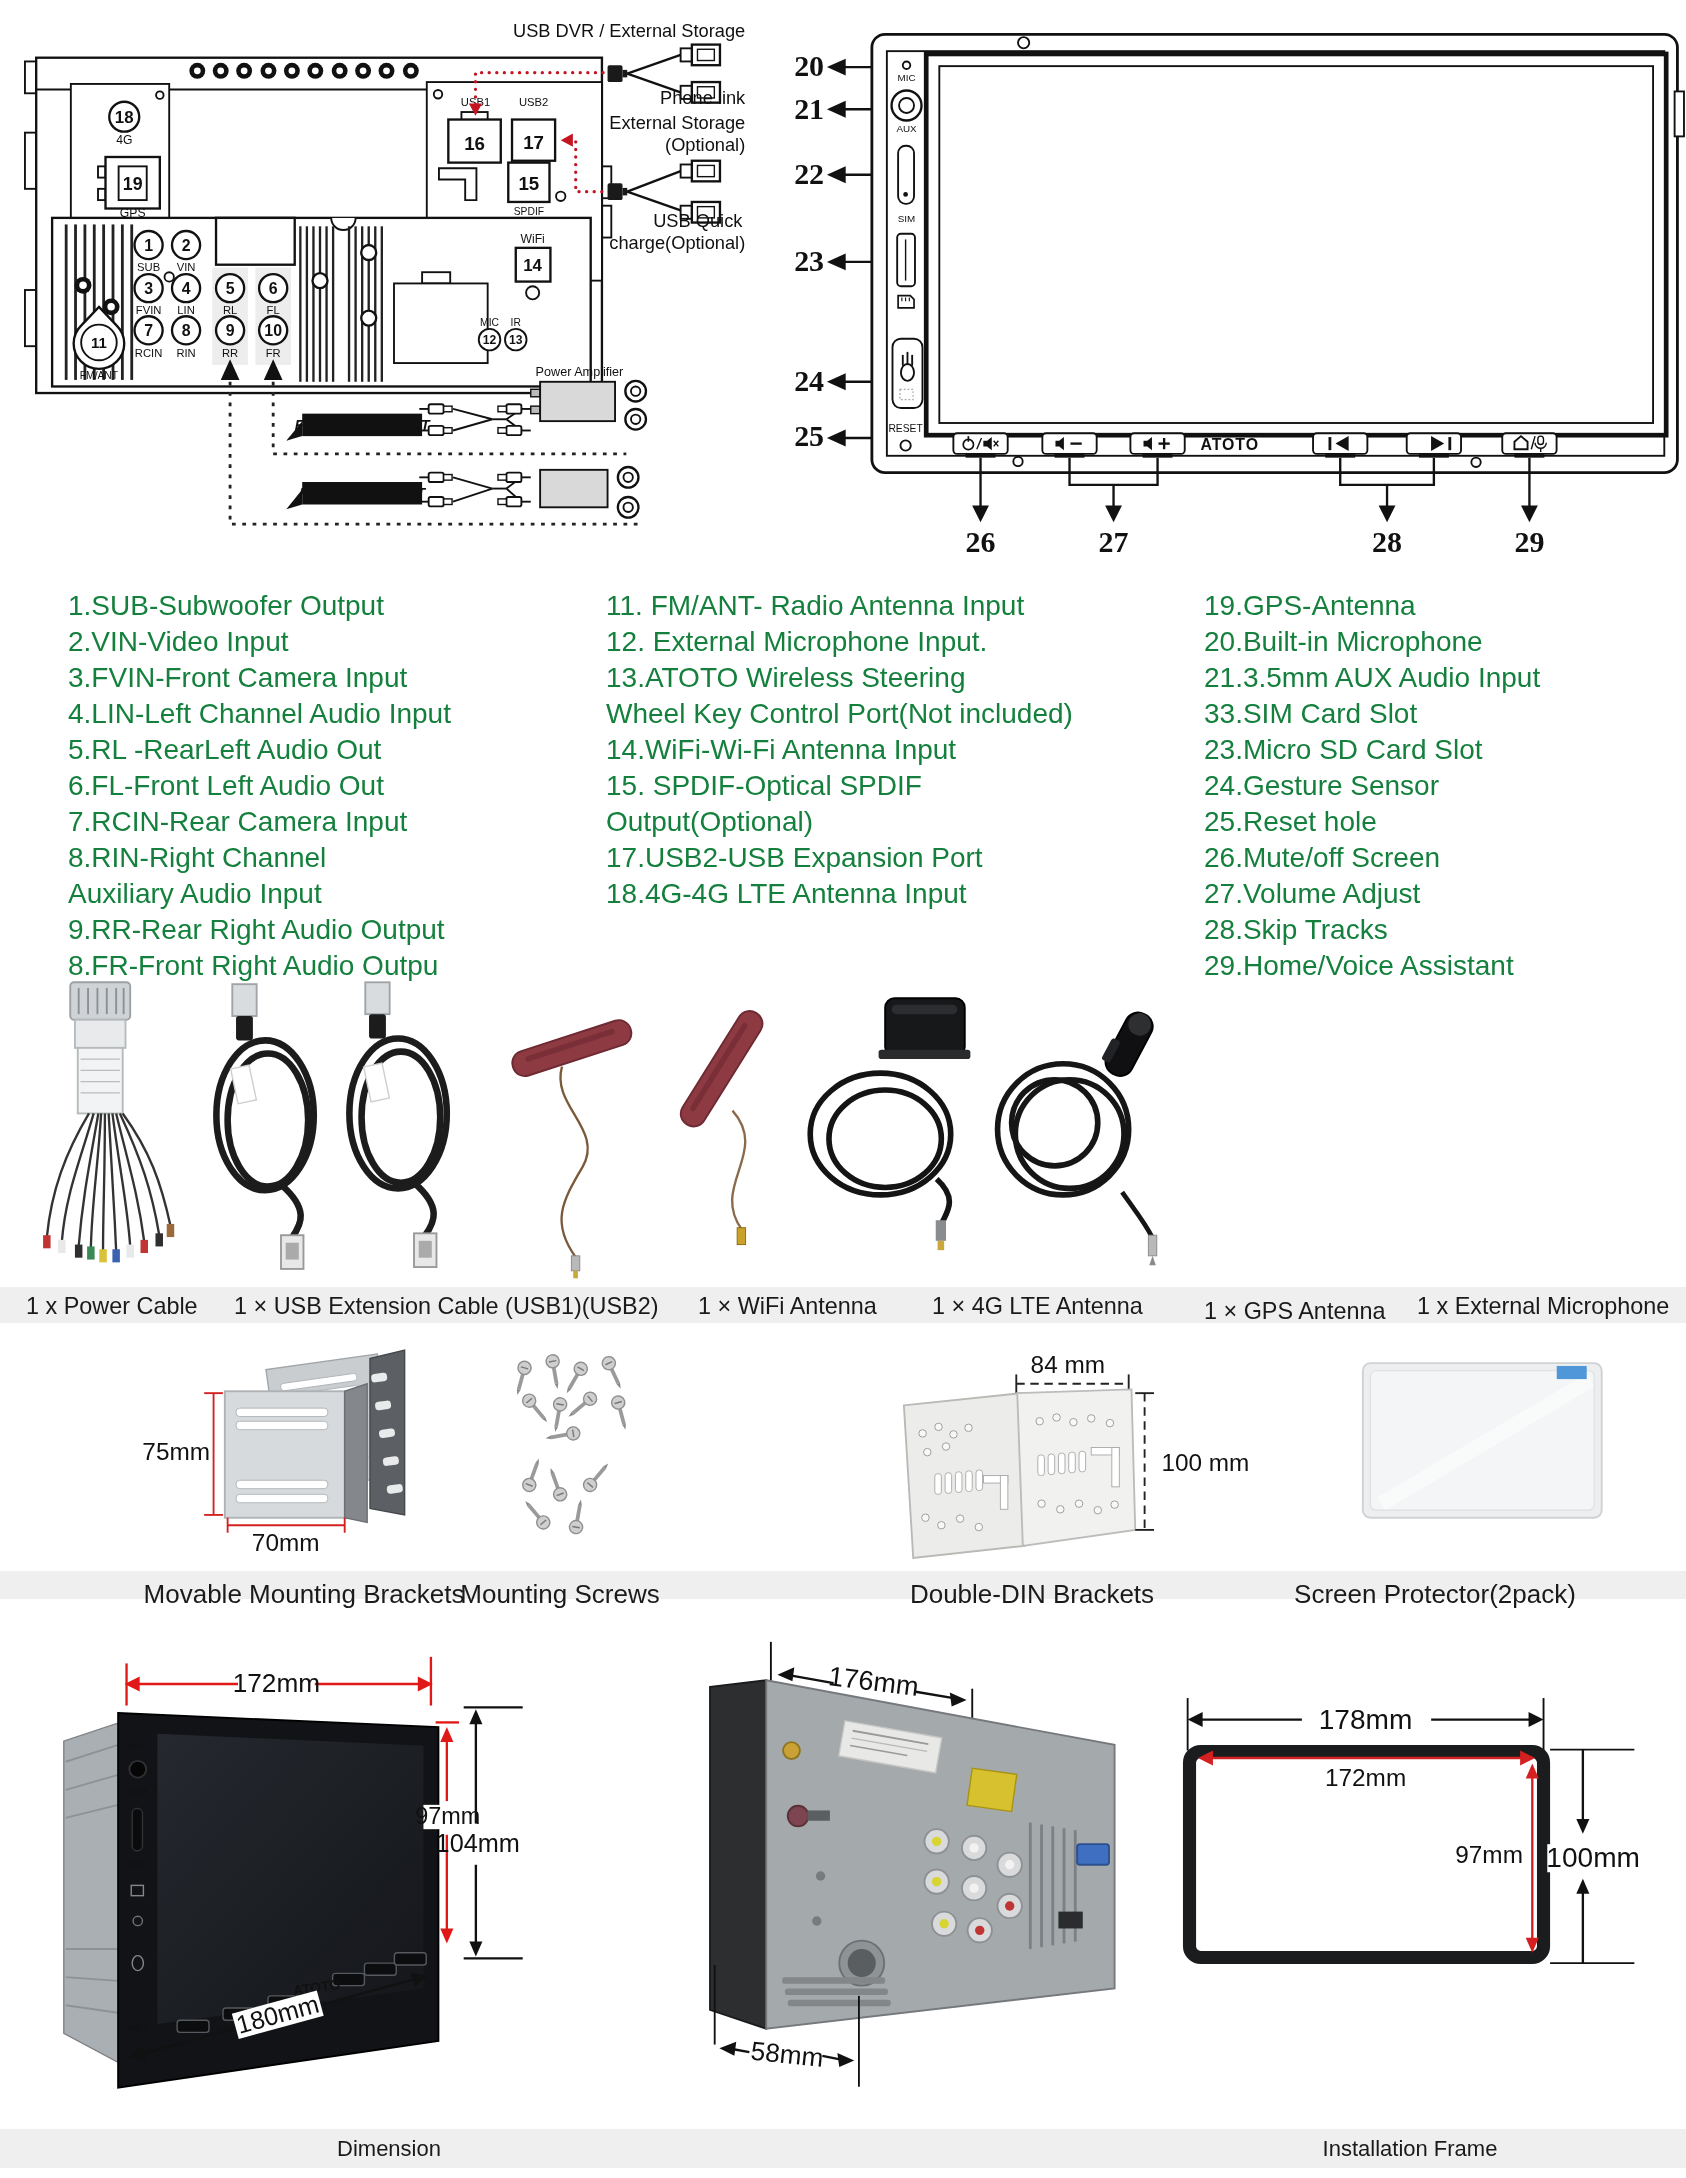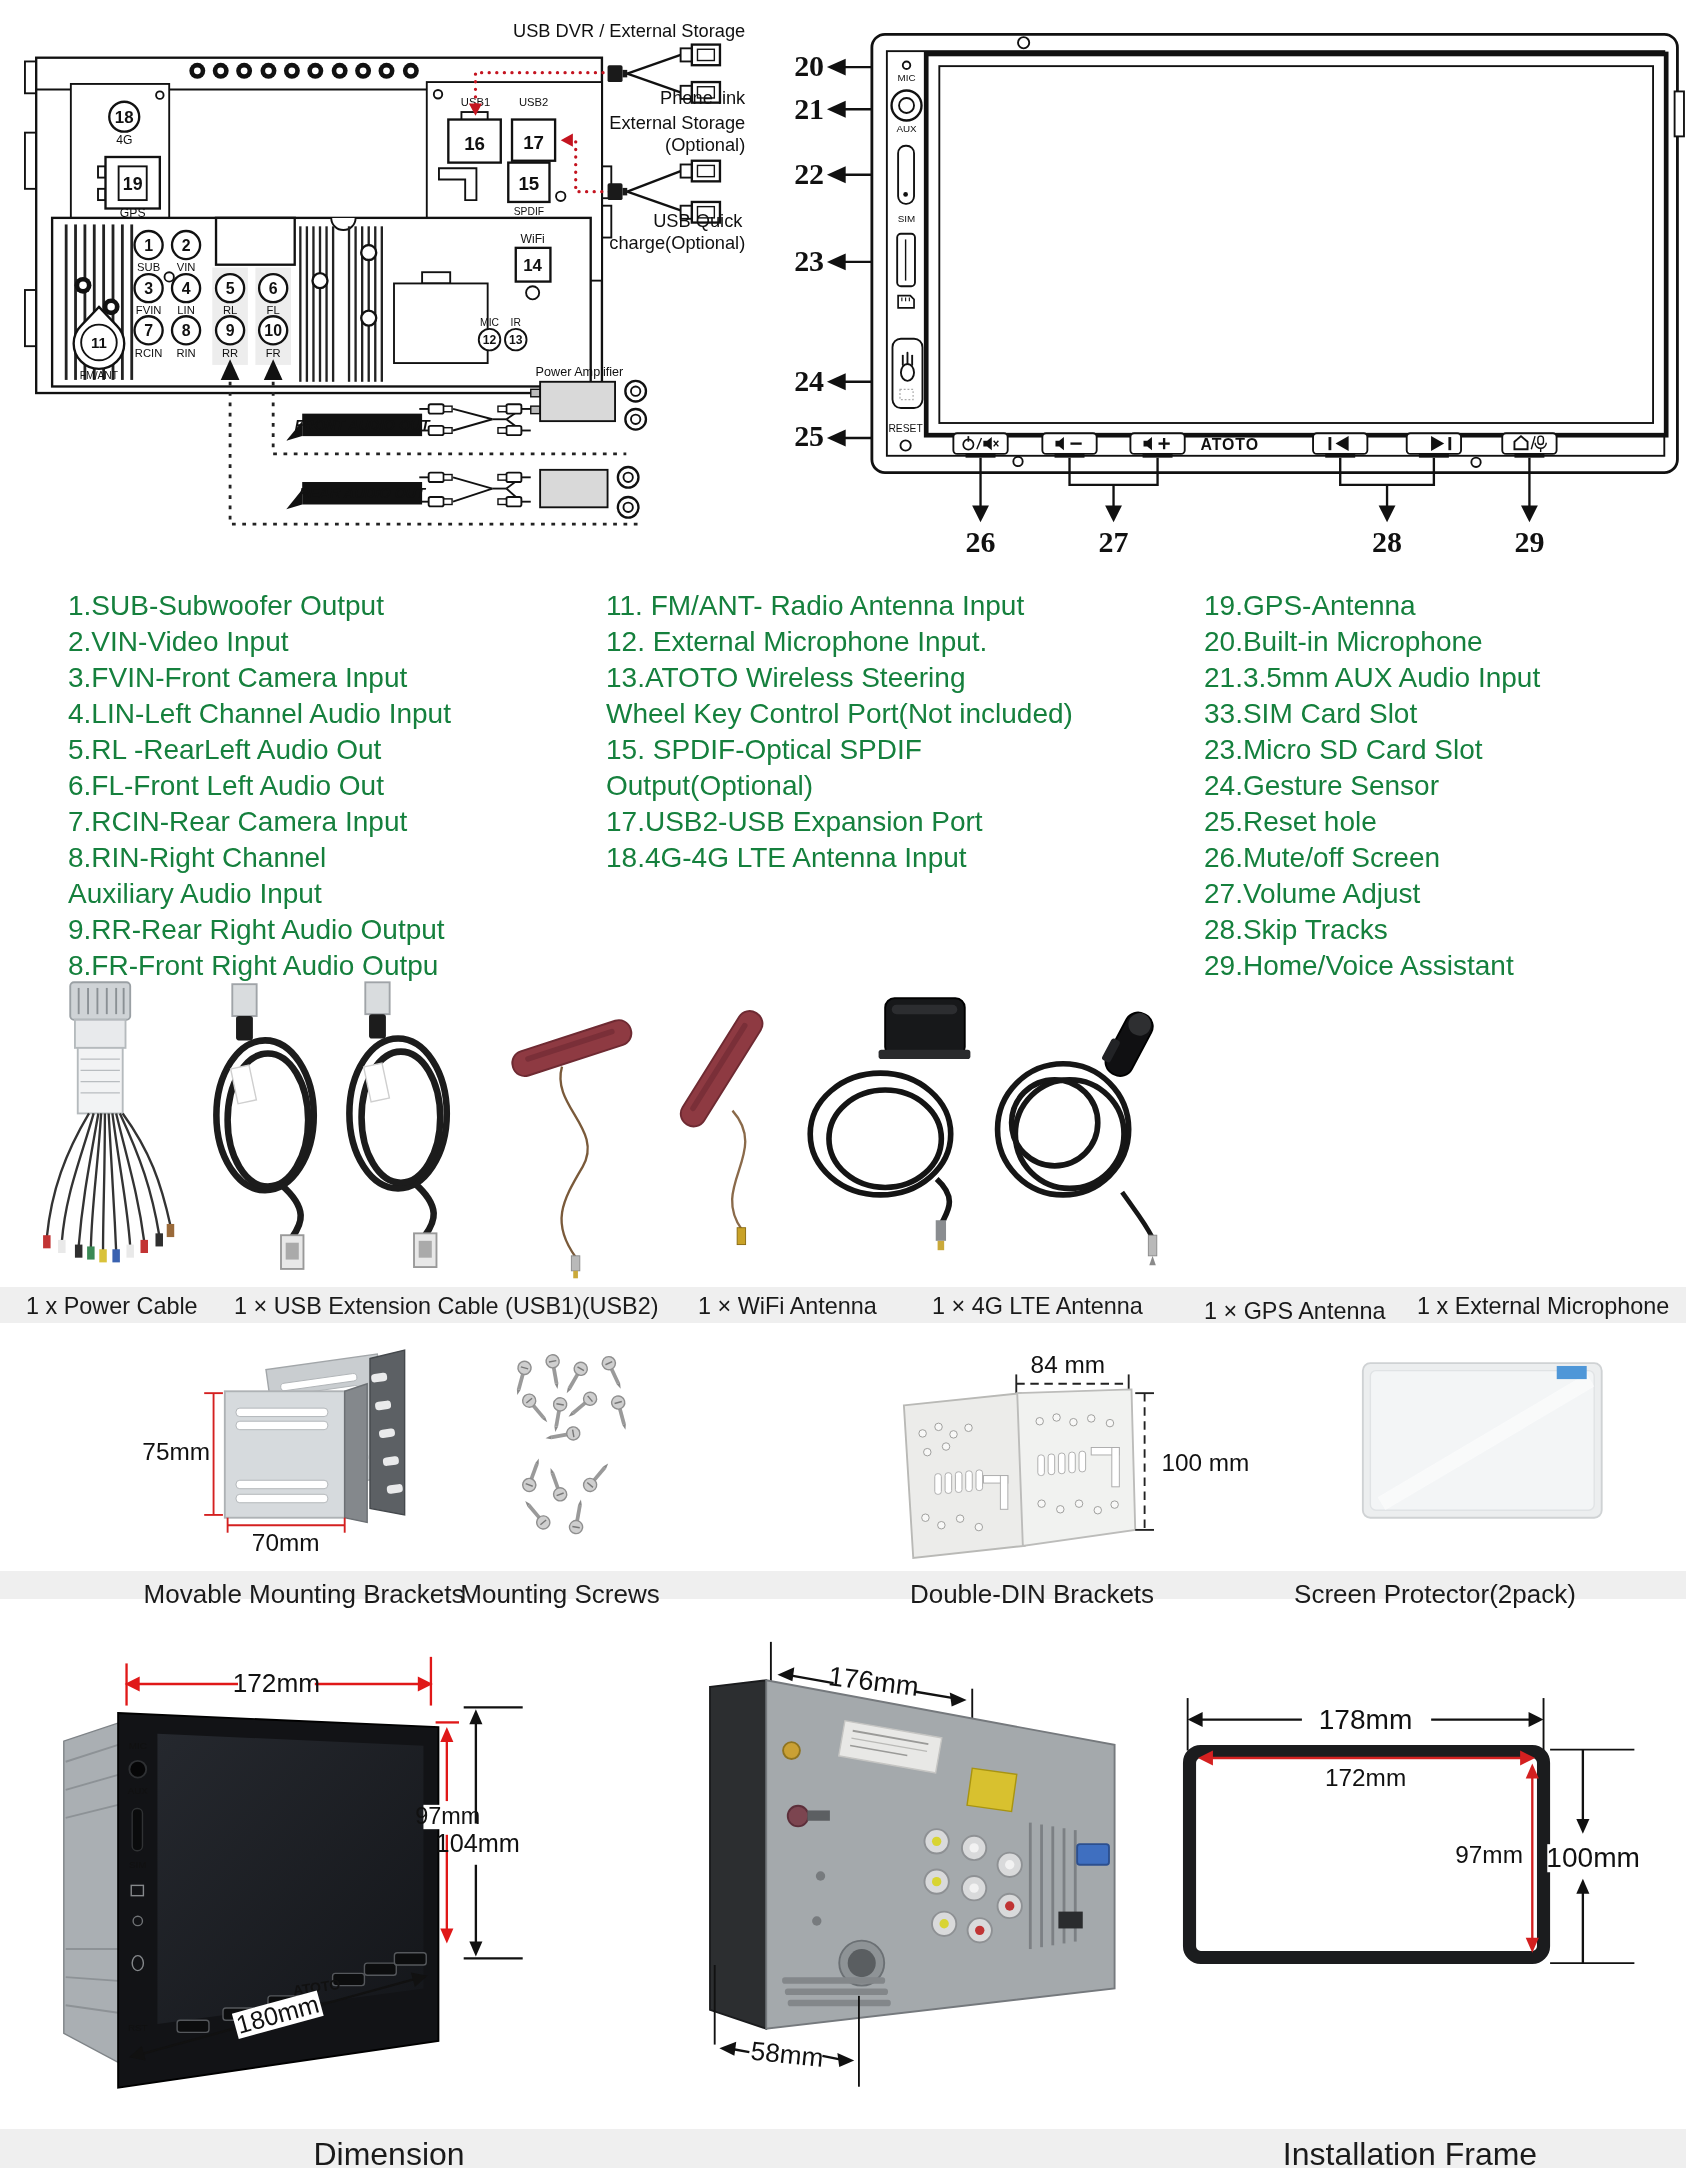--- a/index.html
+++ b/index.html
@@ -436,20 +436,21 @@
   <div>8.RIN-Right Channel</div>
   <div>Auxiliary Audio Input</div>
   <div>9.RR-Rear Right Audio Output</div>
   <div>8.FR-Front Right Audio Outpu</div>
 </div>
 <div class="legend-col" style="left:606px;top:588px">
   <div>11. FM/ANT- Radio Antenna Input</div>
   <div>12. External Microphone Input.</div>
   <div>13.ATOTO Wireless Steering</div>
   <div>Wheel Key Control Port(Not included)</div>
+  <div>14.WiFi-Wi-Fi Antenna Input</div>
   <div>15. SPDIF-Optical SPDIF</div>
   <div>Output(Optional)</div>
   <div>17.USB2-USB Expansion Port</div>
   <div>18.4G-4G LTE Antenna Input</div>
 </div>
 <div class="legend-col" style="left:1204px;top:588px">
   <div>19.GPS-Antenna</div>
   <div>20.Built-in Microphone</div>
   <div>21.3.5mm AUX Audio Input</div>
   <div>33.SIM Card Slot</div>
@@ -889,19 +890,19 @@
     <line x1="1655" y1="345" x2="1745" y2="345" stroke="#111" stroke-width="2"></line>
     <line x1="1690" y1="117" x2="1690" y2="200" stroke="#111" stroke-width="2.5"></line>
     <polygon points="1690,207 1683,191 1697,191" fill="#111"></polygon>
     <line x1="1690" y1="262" x2="1690" y2="345" stroke="#111" stroke-width="2.5"></line>
     <polygon points="1690,255 1683,271 1697,271" fill="#111"></polygon>
     <rect x="1652" y="218" width="98" height="30" fill="#fff"></rect>
     <text x="1701" y="242" font-size="30" text-anchor="middle">100mm</text>
   </g>
 </svg>
 
-<div class="bar" style="top:2129px;height:39px;font-size:32px">
+<div class="bar" style="top:2129px;height:39px;font-size:22px">
   <span class="ctr" style="left:389px;top:6.6px">Dimension</span>
   <span class="ctr" style="left:1410px;top:6.6px">Installation Frame</span>
 </div>
 
 </div>
 
 
 </body></html>

